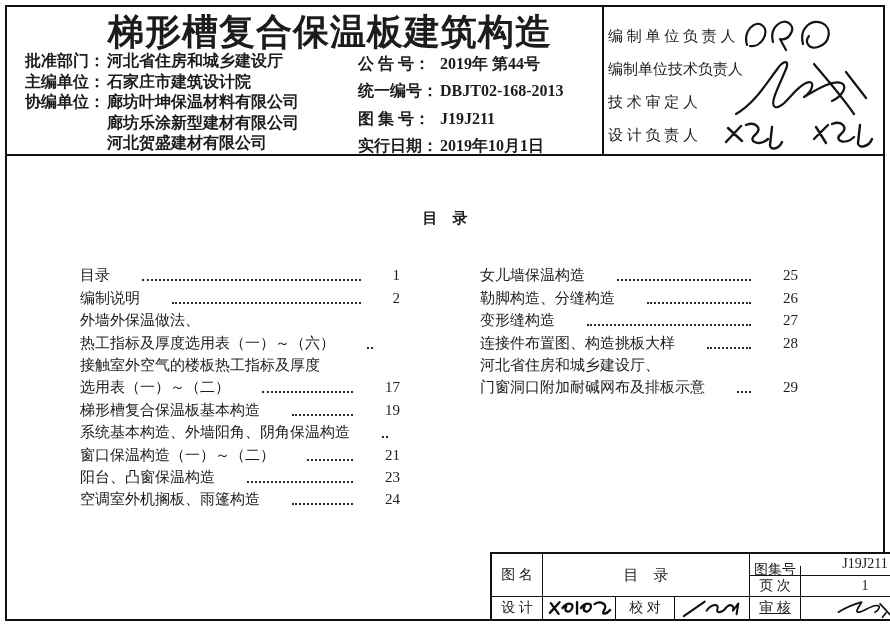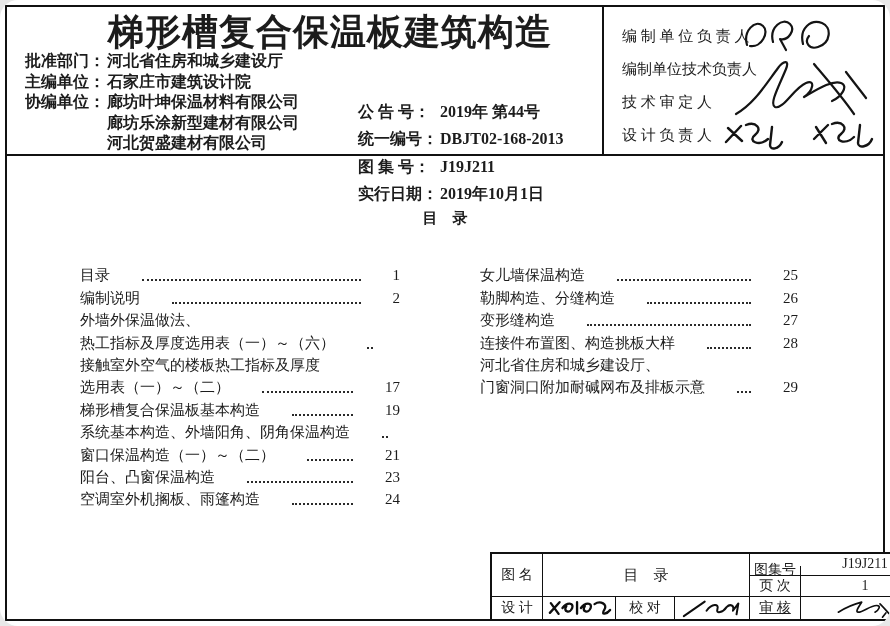--- a/index.html
+++ b/index.html
@@ -1,38 +1,37 @@
 <!DOCTYPE html>
 <html><head>
 <meta charset="utf-8">
 <style>
   * { margin:0; padding:0; box-sizing:border-box; }
   html,body { background:#e8e8e8; }
   .page {
     position:relative; width:890px; height:626px; background:#ffffff;
     font-family:"Liberation Serif","DejaVu Serif",serif; color:#1c1c1c;
     overflow:hidden;
-    border-radius:18px;
   }
   .outer-border { position:absolute; left:5px; top:5px; width:880px; height:616px; border:2px solid #111; }
   .header-bottom-line { position:absolute; left:5px; top:154px; width:880px; height:2px; background:#111; }
   .header-divider { position:absolute; left:602px; top:5px; width:2px; height:151px; background:#111; }
 
   .doc-title {
     position:absolute; left:80px; top:8px; width:500px; text-align:center;
     font-family:"DejaVu Sans","Liberation Sans",sans-serif;
     font-size:36px; font-weight:bold; letter-spacing:1px; white-space:nowrap;
   }
 
   .info-left { position:absolute; left:25px; top:51px; font-size:16px; line-height:20.6px; }
-  .info-mid  { position:absolute; left:358px; top:50px; font-size:16px; line-height:27.4px;margin-top:48px; }
+  .info-mid  { position:absolute; left:358px; top:50px; font-size:16px; line-height:27.4px; }
   .info-row { display:flex; white-space:pre;font-weight:bold; }
   .info-row .lbl { width:82px; white-space:pre; }
 
-  .resp-block { position:absolute; left:622px; top:20px; font-size:15px; line-height:33px; }
+  .resp-block { position:absolute; left:608px; top:20px; font-size:15px; line-height:33px; }
   .resp-row { white-space:pre; }
 
   .sig { position:absolute; }
   .sig svg { display:block; width:100%; height:100%; }
   .sig path { fill:none; stroke:#141414; stroke-linecap:round; stroke-linejoin:round; }
 
   .toc-heading { position:absolute; left:0; top:209px; width:890px; text-align:center;
     font-size:15px; font-weight:600; white-space:pre; }
 
   .toc-col { position:absolute; top:263px; font-size:15px; }

